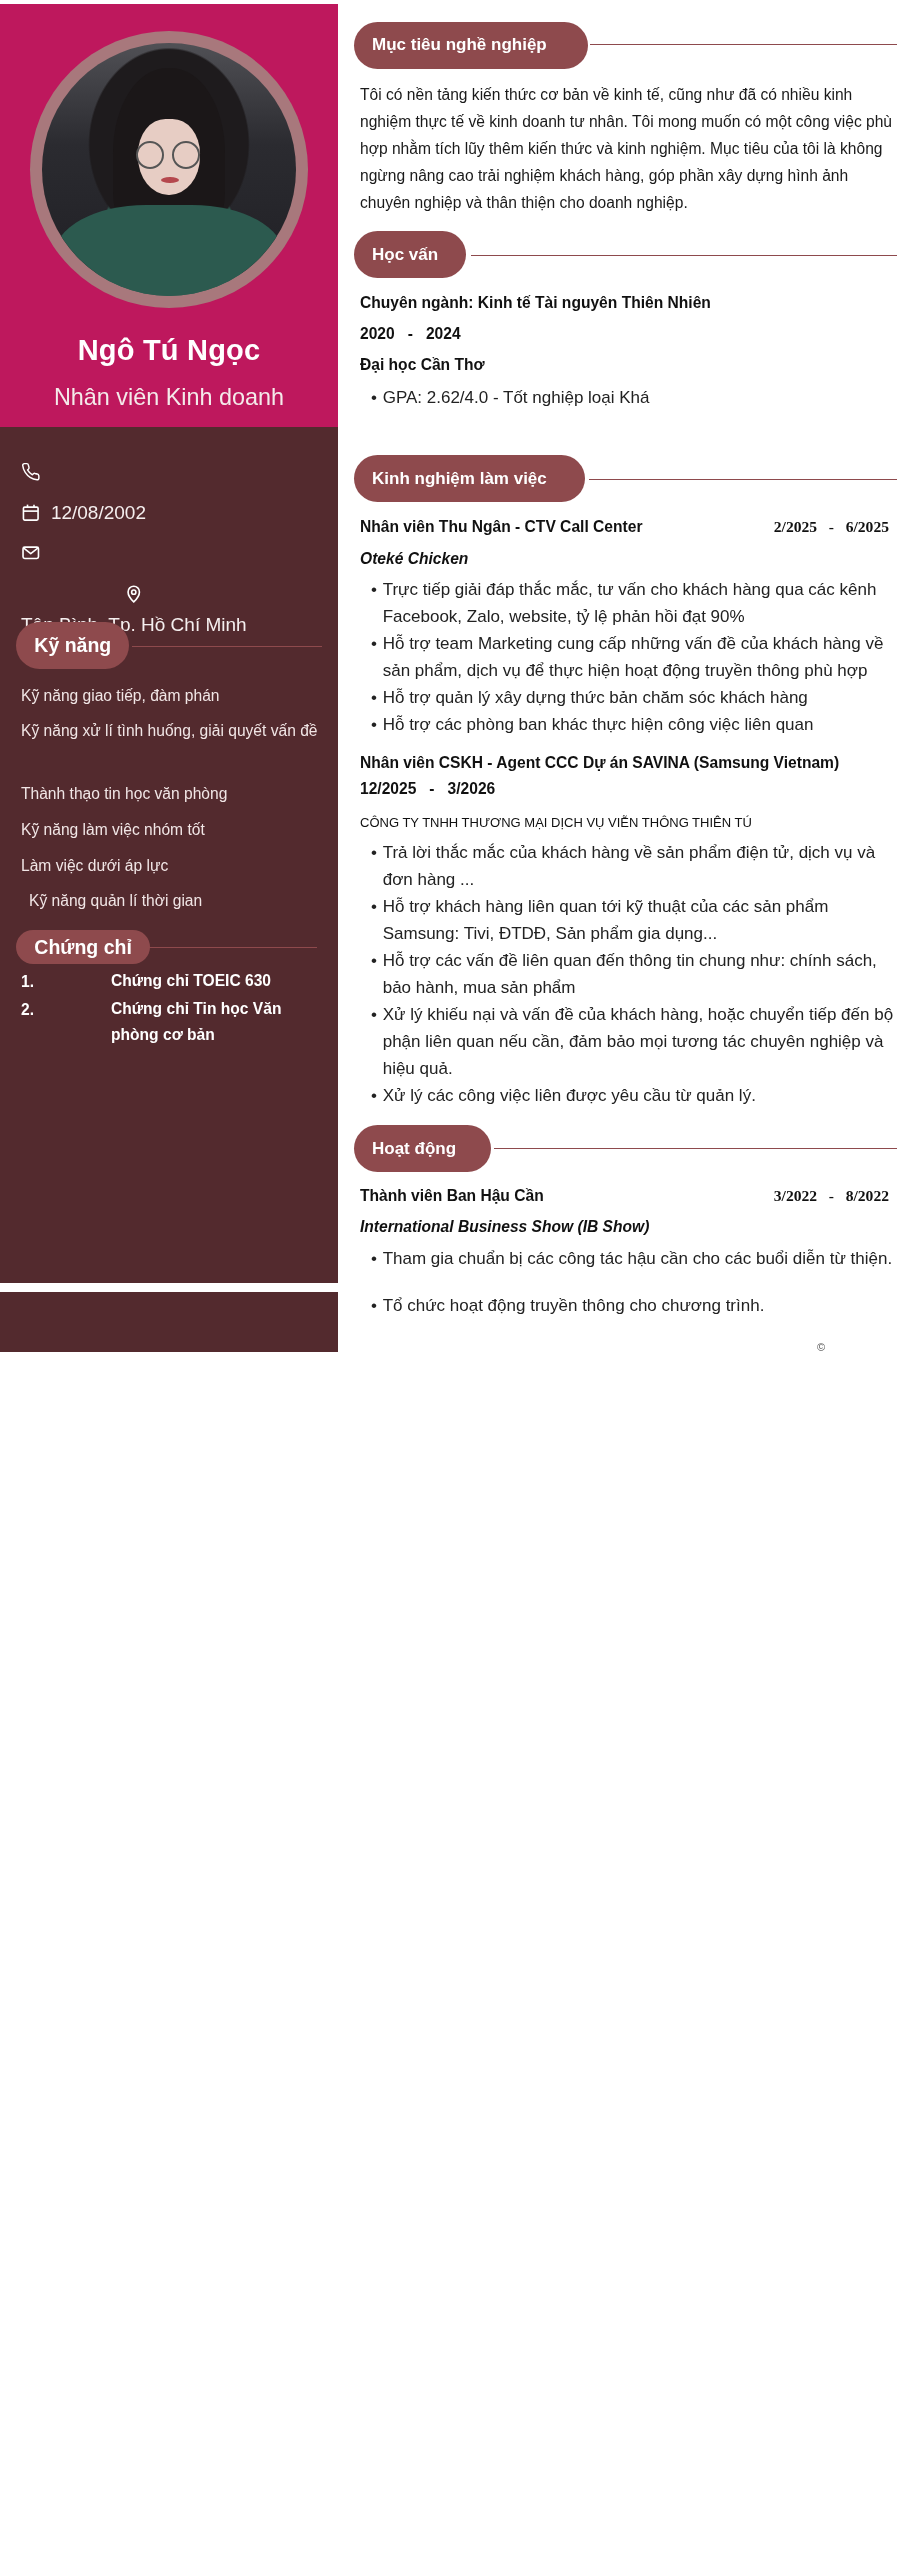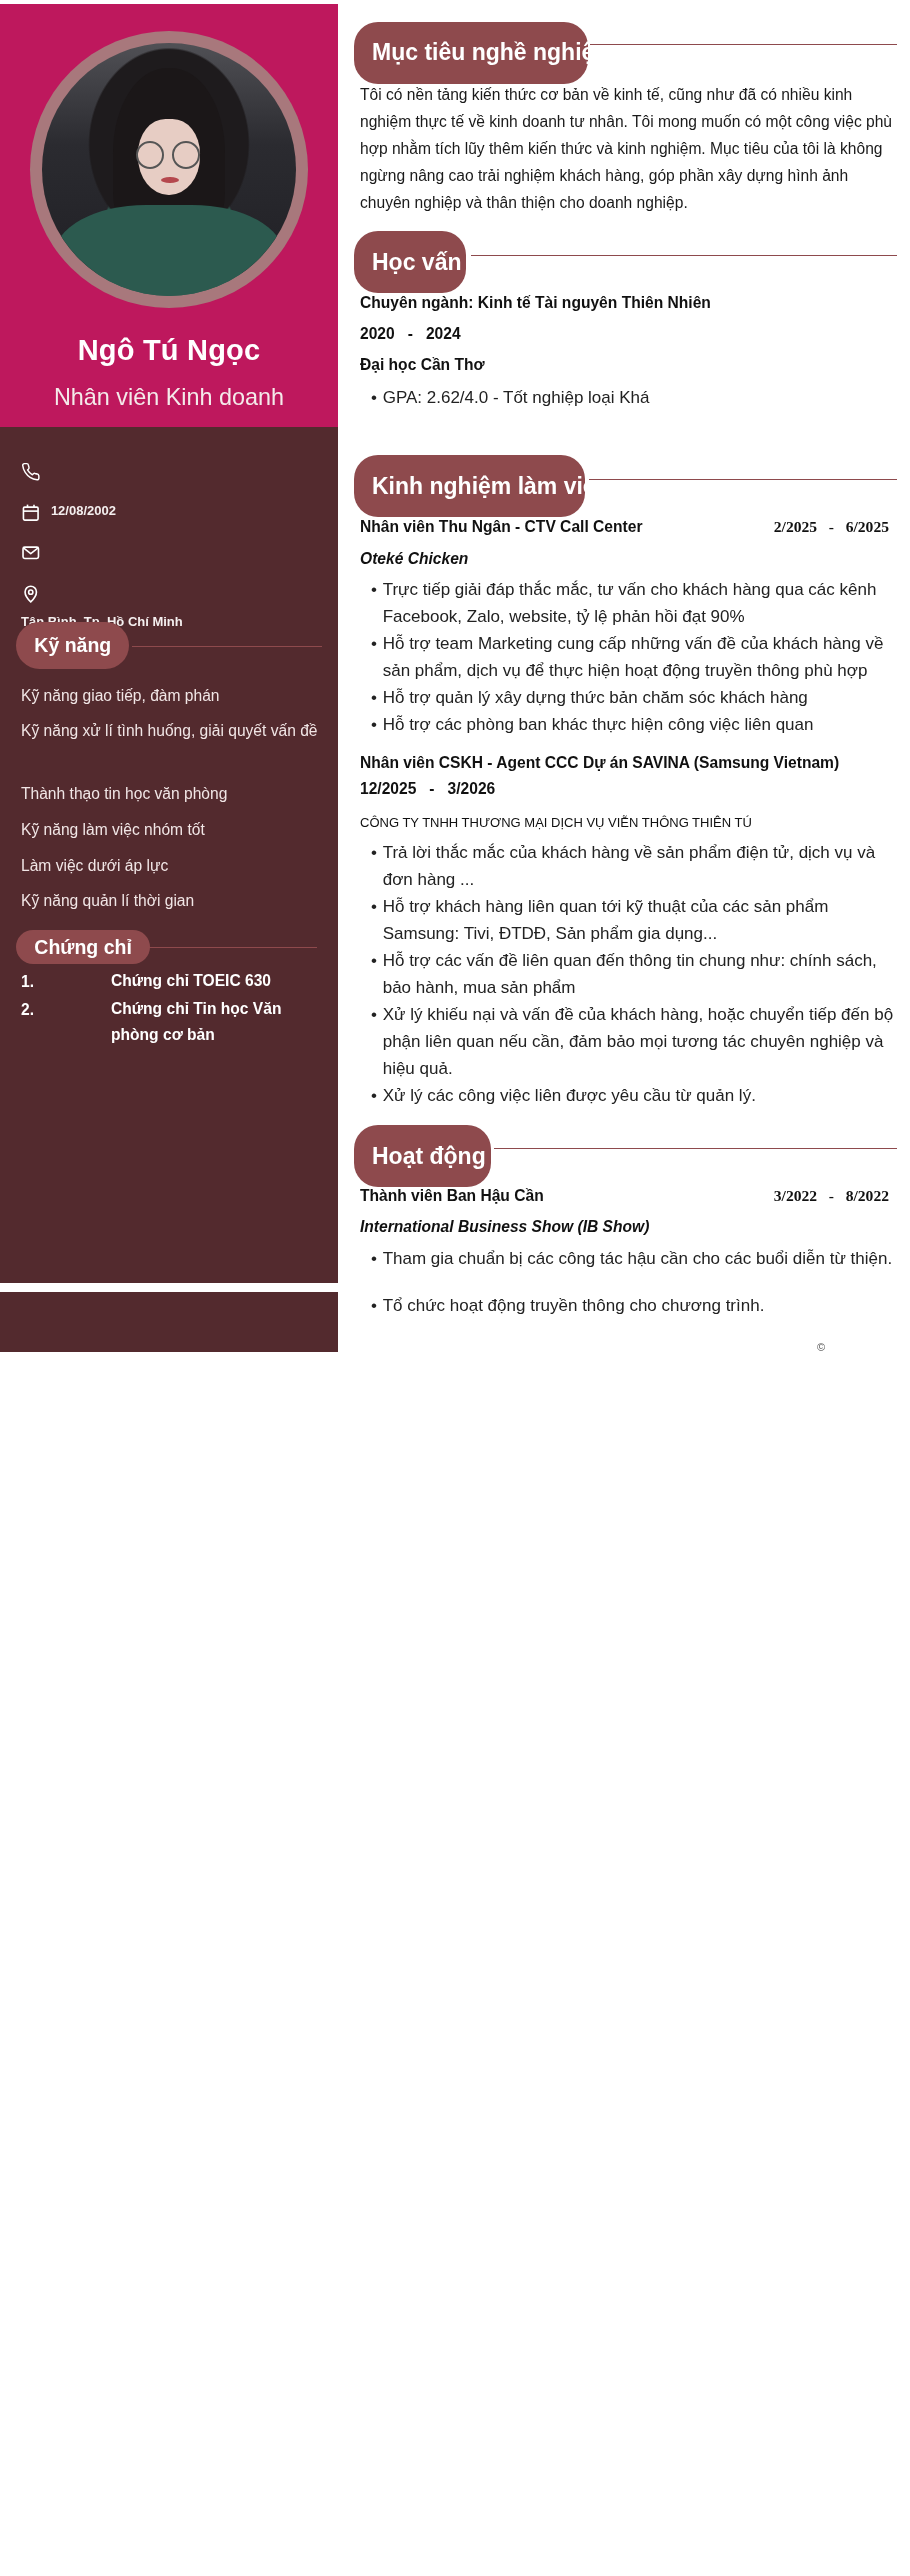--- a/index.html
+++ b/index.html
@@ -50,28 +50,28 @@
   .name {
     position: absolute; left: 0; top: 330px; width: 338px; text-align: center;
     color: #ffffff; font-weight: bold; font-size: 29px; letter-spacing: 0.2px;
   }
   .role {
     position: absolute; left: 0; top: 380px; width: 338px; text-align: center;
     color: #f4eaea; font-size: 23.4px;
   }
 
   .contact-row {
-    position: absolute; left: 21px; height: 19.5px; display: flex; align-items: flex-start; gap: 10.4px;
-    color: #f5efef; font-size: 13px; font-weight: bold;
+    position: absolute; left: 21px; height: 19.5px; display: flex; align-items: center; gap: 10.4px;
+    color: #f5efef; font-size: 19px;
   }
   .contact-row svg { width: 19.5px; height: 19.5px; flex: none; }
 
   .pill {
-    position: absolute; height: 62px; border-radius: 24px; background: #8e4a4d;
-    color: #ffffff; font-weight: bold; font-size: 23px; display: flex; align-items: center;
+    position: absolute; height: 47px; border-radius: 24px; background: #8e4a4d;
+    color: #ffffff; font-weight: bold; font-size: 17px; display: flex; align-items: center;
     padding: 0 18px; white-space: nowrap;
   }
   .pill-line { position: absolute; height: 1.3px; background: #8e4a4d; }
   .side-line { background: #8e4a4d; height: 1.3px; position: absolute; }
 
   .skill {
     position: absolute; left: 21px; width: 299px; color: #f1e6e6; font-size: 15.6px; line-height: 27px;
   }
   .cert-num { position: absolute; left: 21px; color: #fff; font-weight: bold; font-size: 15.6px; }
   .cert-txt { position: absolute; left: 111px; width: 195px; color: #fff; font-weight: bold; font-size: 15.6px; line-height: 26px; }
@@ -139,21 +139,21 @@
   <span>Tân Bình, Tp. Hồ Chí Minh</span>
 </div>
 
 <div class="pill" style="left:16.3px; top:622px; height:47px; padding:0 18px; font-size:19.5px;">Kỹ năng</div>
 <div class="side-line" style="left:132px; top:646px; width:190px;"></div>
 <div class="skill" style="top:682px;">Kỹ năng giao tiếp, đàm phán</div>
 <div class="skill" style="top:717px;">Kỹ năng xử lí tình huống, giải quyết vấn đề</div>
 <div class="skill" style="top:780px;">Thành thạo tin học văn phòng</div>
 <div class="skill" style="top:816px;">Kỹ năng làm việc nhóm tốt</div>
 <div class="skill" style="top:852px;">Làm việc dưới áp lực</div>
-<div class="skill" style="top:887px;">Kỹ năng quản lí thời gian</div>
+<div class="skill" style="top:887px;margin-left:8px;">Kỹ năng quản lí thời gian</div>
 
 <div class="pill" style="left:16.3px; top:930px; height:34px; padding:0 18px; font-size:19.5px;">Chứng chỉ</div>
 <div class="side-line" style="left:147px; top:947px; width:170px;"></div>
 <div class="cert-num" style="top:973px;">1.</div>
 <div class="cert-txt" style="top:968px;">Chứng chỉ TOEIC 630</div>
 <div class="cert-num" style="top:1001px;">2.</div>
 <div class="cert-txt" style="top:996px;">Chứng chỉ Tin học Văn phòng cơ bản</div>
 
 <div class="pill" style="left:354px; top:21.5px; width:234px;">Mục tiêu nghề nghiệp</div>
 <div class="pill-line" style="left:590px; top:44px; width:307px;"></div>

